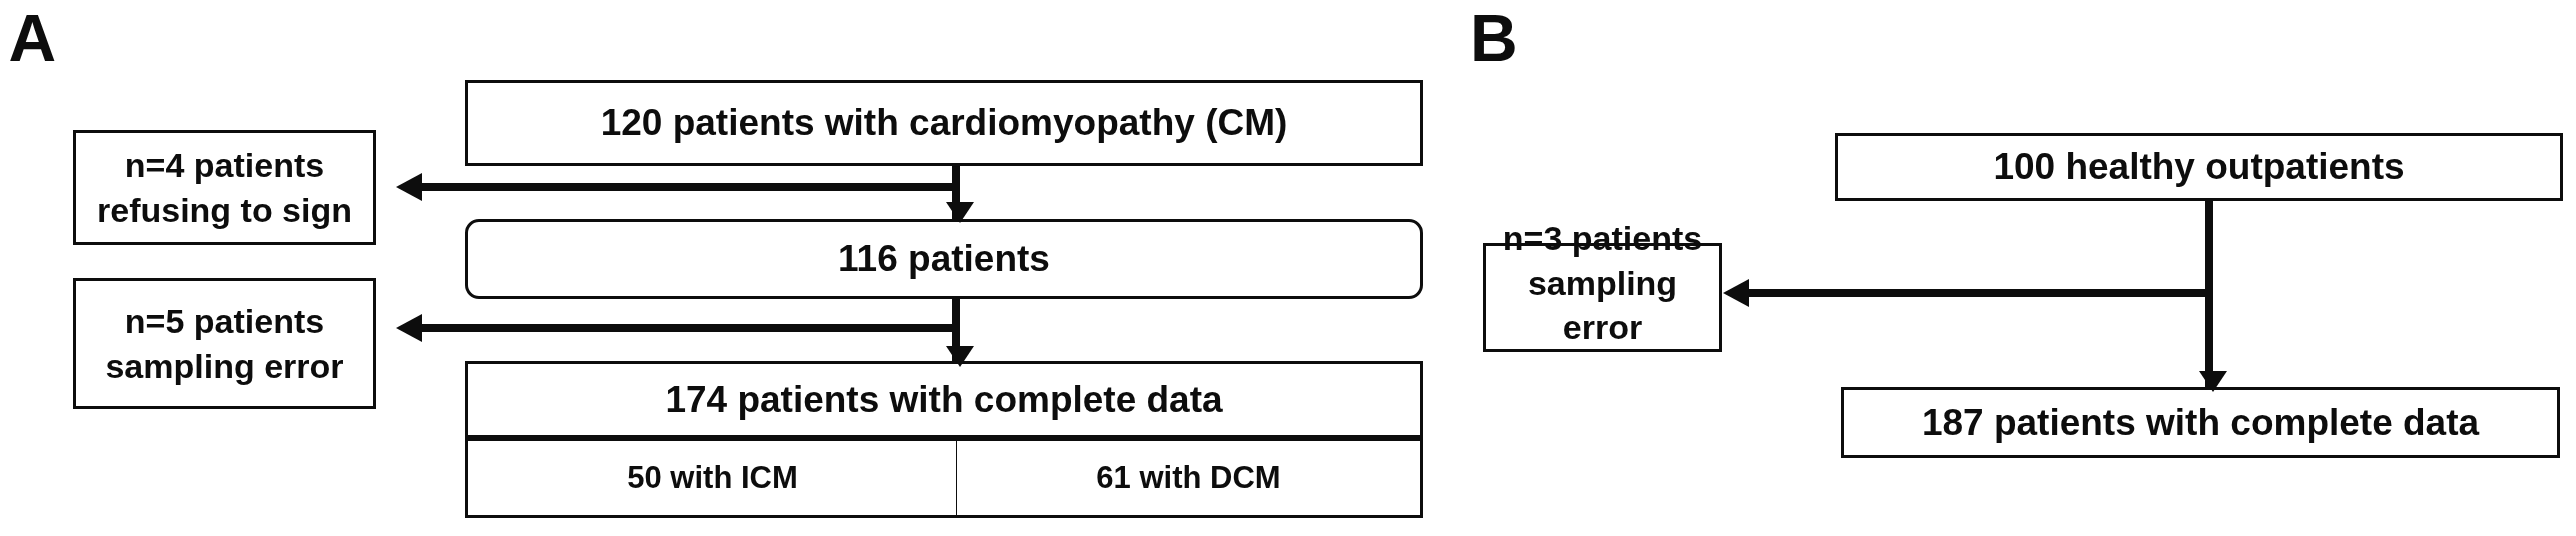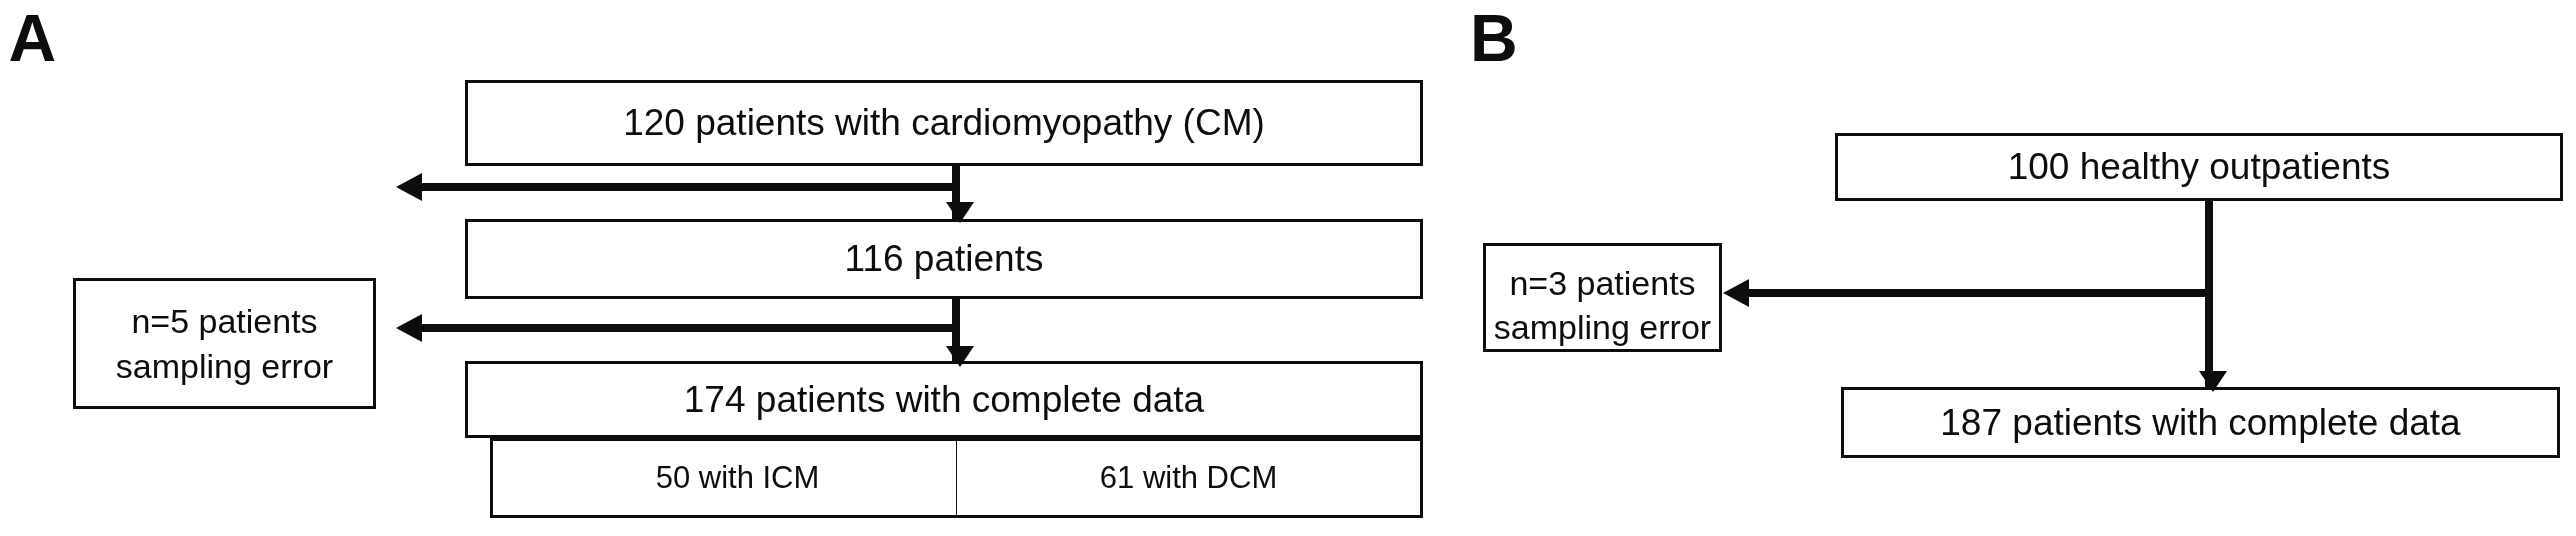--- a/index.html
+++ b/index.html
@@ -42,31 +42,32 @@
     z-index: 3;
   }
   .flow-box .box-text {
     display: block;
     width: 100%;
     padding: 0 5px;
     font-size: 37px;
     line-height: 1.18;
     white-space: pre-line;
     color: #0d0d0d;
+    font-weight: bold;
   }
   .flow-box.two-line .box-text { font-size: 34px; line-height: 1.30; }
   .flow-box.sub-cell .box-text  { font-size: 31px; }
 
   
   #box-cm-total       { left: 465px;  top: 80px; width: 958px; height: 86px; }
   #box-refused        { left: 73px;  top: 130px; width: 303px;  height: 115px; }
-  #box-116            { left: 465px;  top: 219px; width: 958px; height: 80px; }
+  #box-116            { left: 465px;  top: 219px; width: 958px; height: 80px; border-radius: 14px; }
   #box-sampling-a     { left: 73px;  top: 278px; width: 303px;  height: 131px; }
   #box-111            { left: 465px;  top: 361px; width: 958px; height: 77px; border-bottom-width: 3.7px; }
-  #box-icm            { left: 465px;  top: 438px; width: 493px;  height: 80px; border-top-width: 3.7px; border-right-width: 1.8px; margin-left: 25px; }
+  #box-icm            { left: 465px;  top: 438px; width: 493px;  height: 80px; border-top-width: 3.7px; border-right-width: 1.8px; }
   #box-dcm            { left: 956px; top: 438px; width: 467px;  height: 80px; border-top-width: 3.7px; border-left-width: 1.8px; align-items: center; }
 
   
   #box-healthy        { left: 1835px; top: 133px; width: 728px; height: 68px; }
   #box-sampling-b     { left: 1483px; top: 243px; width: 239px;  height: 109px; align-items: flex-end; }
   #box-187            { left: 1841px; top: 387px; width: 719px; height: 71px; }
 
   
   .vline {
     position: absolute;
@@ -130,20 +131,24 @@
 
   <div id="vline-a-2" class="vline"></div>
   <div id="arrow-a-down2" class="arrow-down"></div>
   <div id="hline-a-2" class="hline"></div>
   <div id="arrow-a-left2" class="arrow-left"></div>
 
   <div id="box-cm-total" class="flow-box">
     <span class="box-text">120 patients with cardiomyopathy (CM)</span>
   </div>
 
+  <div id="box-refused" class="flow-box two-line">
+    <span class="box-text">n=4 patients
+refusing to sign</span>
+  </div>
 
   <div id="box-116" class="flow-box">
     <span class="box-text">116 patients</span>
   </div>
 
   <div id="box-sampling-a" class="flow-box two-line">
     <span class="box-text">n=5 patients
 sampling error</span>
   </div>
 

